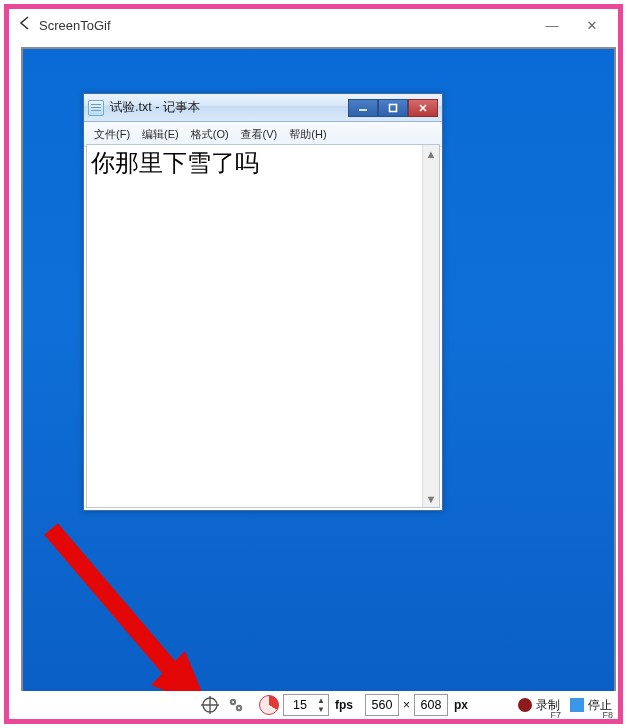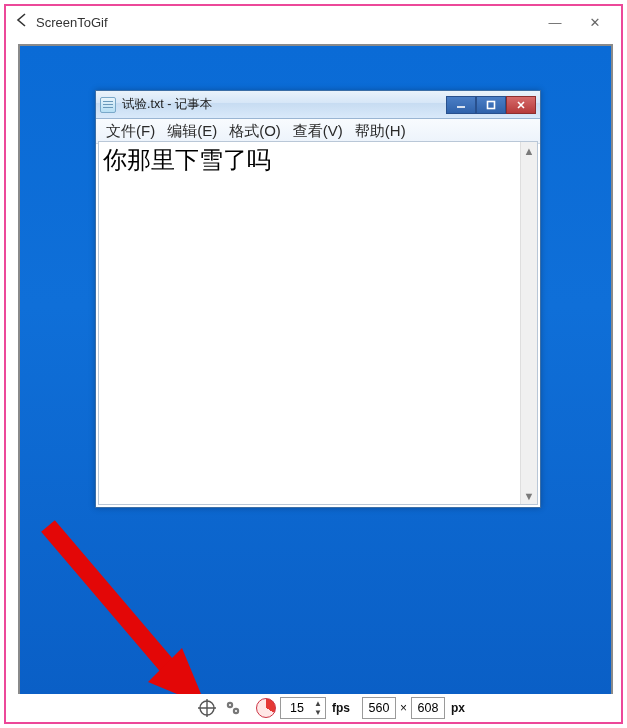--- a/index.html
+++ b/index.html
@@ -9,21 +9,21 @@
     font-family: "Segoe UI", "Microsoft YaHei", Tahoma, sans-serif;
     background: #fff;
     overflow: hidden;
     position: relative;
   }
   .outer-window {
     position: absolute;
     top: 4px; left: 4px;
     width: 619px; height: 720px;
     background: #fff;
-    border: 2px solid #ec4899;
+    border: 5px solid #ec4899;
   }
   .titlebar {
     height: 32px;
     display: flex;
     align-items: center;
     padding: 0 6px;
     background: #fff;
     color: #333;
     font-size: 13px;
   }
@@ -44,22 +44,22 @@
   .capture-area {
     position: absolute;
     top: 38px; left: 12px;
     width: 595px; height: 654px;
     background: linear-gradient(180deg, #0a6bd6 0%, #0f6fd8 40%, #0a5fc6 100%);
     border: 2px solid #8a8a8a;
   }
   
   .notepad {
     position: absolute;
-    top: 44px; left: 75px;
-    width: 446px; height: 418px;
+    top: 44px; left: 60px;
+    width: 360px; height: 418px;
     background: #fff;
     border: 1px solid #3c6ea5;
     box-shadow: 0 0 6px rgba(0,0,0,.25);
   }
   .np-titlebar {
     height: 28px;
     background: linear-gradient(180deg, #eaf3fb 0%, #d6e6f7 45%, #c7dcf2 46%, #d9e9fa 100%);
     border-bottom: 1px solid #9ab5d3;
     display: flex; align-items: center;
     padding: 0 4px;
@@ -88,21 +88,21 @@
     color:#fff; font-size:11px;
     cursor:pointer;
   }
   .np-btn.close { background: linear-gradient(180deg,#d66a6a,#b63a3a); border-color:#8d2e2e; }
   .np-btn svg { width:10px; height:10px; fill:none; stroke:#fff; stroke-width:1.6; }
   .np-menubar {
     height: 22px;
     background: linear-gradient(180deg,#f8fbfe,#ecf3fb);
     border-bottom: 1px solid #cfd9e6;
     display:flex; align-items:center;
-    font-size: 15px;
+    font-size: 11px;
     color:#2a2a2a;
     padding: 12px 4px;
   }
   .np-menubar span { padding: 0 6px; cursor:pointer; }
   .np-body {
     position: absolute;
     top: 50px; left: 2px; right: 2px; bottom: 2px;
     background:#fff;
     border: 1px solid #b9c7d7;
     display: flex;
@@ -288,15 +288,27 @@
     <div class="tb-sep"></div>
     <div class="num-field">
       <input value="560" style="">
     </div>
     <div class="x">×</div>
     <div class="num-field">
       <input value="608" style="">
     </div>
     <div class="unit">px</div>
 
+    <div class="right-group">
+      <div class="rec">
+        <div class="dot-rec"></div>
+        <span>录制</span>
+        <span class="sub">F7</span>
+      </div>
+      <div class="rec">
+        <div class="sq-stop"></div>
+        <span>停止</span>
+        <span class="sub">F8</span>
+      </div>
+    </div>
   </div>
 
 </div>
 
 </body></html>

